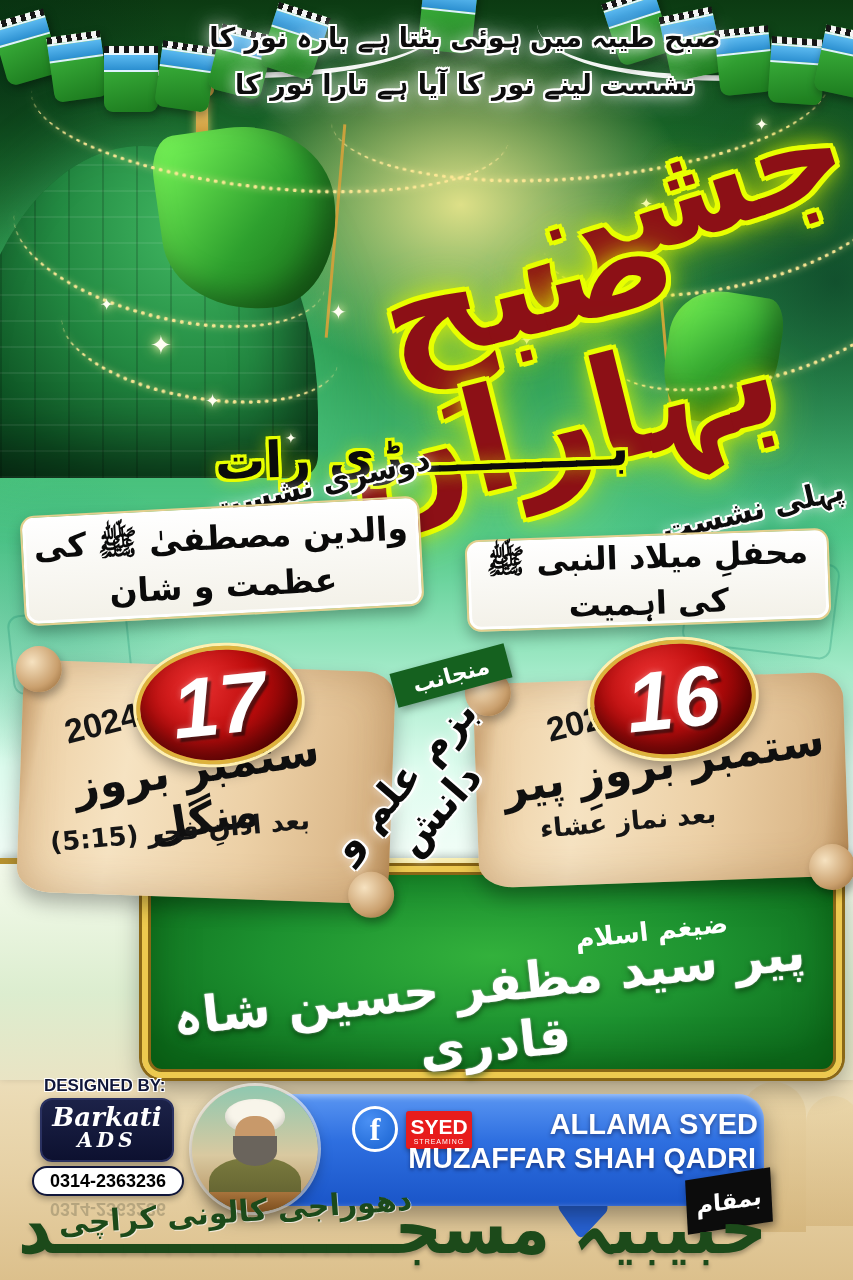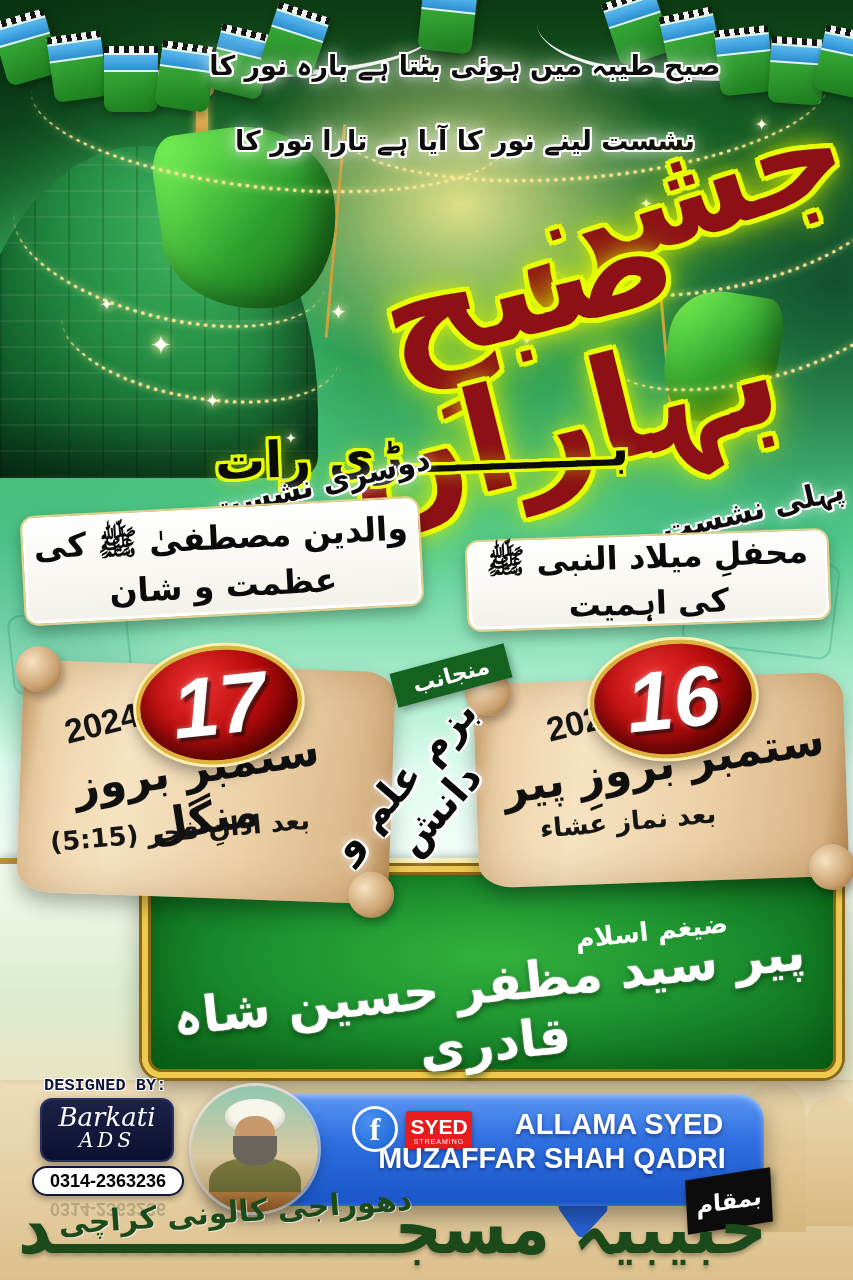--- a/index.html
+++ b/index.html
@@ -48,21 +48,21 @@
   .lights { border-bottom: 4px dotted rgba(255,233,150,.95); border-radius:50%; z-index:3;
     filter: drop-shadow(0 0 3px #ffec9e); }
   .spark { z-index:5; color:#fffef2; }
   .spark::before { content:"✦"; text-shadow: 0 0 8px #fff9c0, 0 0 16px #ffe87a; }
 
   
   .poetry { left:150px; top:14px; width:630px; z-index:6; text-align:center; direction:rtl;
     color:#0d0d0d; font-weight:bold; font-size:27px; line-height:1.75; }
   .poetry div { text-shadow: 2px 0 0 #fff,-2px 0 0 #fff,0 2px 0 #fff,0 -2px 0 #fff,
     2px 2px 0 #fff,-2px -2px 0 #fff,2px -2px 0 #fff,-2px 2px 0 #fff,
-    0 0 14px #ffffff, 0 0 26px rgba(255,255,255,.9); margin-top: 28px; }
+    0 0 14px #ffffff, 0 0 26px rgba(255,255,255,.9); }
 
   
   .title { z-index:6; color:#8c1016; font-weight:bold; direction:rtl; line-height:1;
     text-shadow: 5px 0 0 #e8ff00,-5px 0 0 #e8ff00,0 5px 0 #e8ff00,0 -5px 0 #e8ff00,
       4px 4px 0 #e8ff00,-4px -4px 0 #e8ff00,4px -4px 0 #e8ff00,-4px 4px 0 #e8ff00,
       0 0 22px #d8f000, 0 0 46px rgba(216,240,0,.75); }
   .t1 { left:548px; top:122px; width:300px; font-size:132px; transform:rotate(-18deg); text-align:center; }
   .t2 { left:226px; top:212px; width:636px; font-size:142px; transform:rotate(-14deg); text-align:center; }
   .bari { left:118px; top:426px; width:608px; z-index:6; text-align:center; direction:rtl;
     font-size:50px; font-weight:bold; color:#0b0b0b; transform:rotate(-2deg);
@@ -129,26 +129,26 @@
     color:#fff; font-size:22px; font-weight:bold; border:3px solid #fff; border-radius:22px;
     padding:1px 24px 4px; white-space:nowrap; letter-spacing:1px; }
   .plate-hon { position:absolute; right:108px; top:44px; direction:rtl; color:#fff;
     font-size:26px; font-weight:bold; transform:rotate(-6deg); }
   .plate-name { position:absolute; left:0; right:0; top:84px; text-align:center; direction:rtl;
     color:#fff; font-size:50px; font-weight:bold; transform:rotate(-6deg);
     text-shadow: 0 3px 6px rgba(0,40,0,.65), 0 0 2px #ffffff; }
 
   
   .arch { z-index:4; border-radius: 40px 40px 0 0; background: linear-gradient(180deg,#e8cf9a,#c9a565); }
-  .des-label { left:44px; top:1076px; z-index:20; font-family:Liberation Mono, monospace;
+  .des-label { left:44px; top:1076px; z-index:20; font-family:Liberation Sans, sans-serif;
     font-size:17px; font-weight:bold; color:#10163a;
     text-shadow: 1px 1px 0 #fff,-1px -1px 0 #fff,1px -1px 0 #fff,-1px 1px 0 #fff; }
   .des-box { left:40px; top:1098px; width:134px; height:64px; z-index:20; text-align:center;
     background: linear-gradient(180deg,#1c2248,#0d1130); border:2px solid #2a3160; border-radius:12px;
-    color:#fff; box-shadow: 0 4px 10px rgba(0,0,0,.35); }
+    color:#fff; box-shadow: 0 4px 10px rgba(0,0,0,.35); font-weight: bold; }
   .des-name { font-family:"DejaVu Serif",serif; font-style:italic; font-size:26px; margin-top:2px; }
   .des-sub  { font-family:"DejaVu Serif",serif; font-style:italic; font-size:20px; letter-spacing:4px; margin-top:-4px; }
   .des-phone { left:32px; top:1166px; width:152px; height:30px; z-index:20; text-align:center;
     background:#fff; border:2px solid #10163a; border-radius:15px; color:#000;
     font-family:"Liberation Sans",sans-serif; font-weight:bold; font-size:18px; line-height:26px;
     box-shadow: 0 3px 6px rgba(0,0,0,.3); }
   .des-reflect { left:32px; top:1198px; width:152px; z-index:20; text-align:center;
     font-family:"Liberation Sans",sans-serif; font-weight:bold; font-size:18px; color:#55543e;
     opacity:.3; transform:scaleY(-1); }
   .fb-banner { left:208px; top:1094px; width:556px; height:112px; z-index:24; border-radius:26px;
@@ -169,21 +169,21 @@
     background: linear-gradient(#a8743c,#7c4e1e); border-radius:8px 8px 0 0; }
   .fbi { left:352px; top:1106px; width:46px; height:46px; z-index:28; border-radius:50%;
     background: radial-gradient(circle at 35% 30%, #4a90f4, #1862d0); border:3px solid #fff;
     color:#fff; font-family:"Liberation Serif",serif; font-weight:bold; font-size:32px;
     text-align:center; line-height:40px; }
   .live { left:406px; top:1111px; width:66px; height:38px; z-index:28; background:#e81c1c; border-radius:3px;
     display:flex; flex-direction:column; align-items:center; justify-content:center;
     color:#fff; font-family:"Liberation Sans",sans-serif; box-shadow: 0 2px 5px rgba(0,0,0,.4); }
   .live-main { font-size:21px; font-weight:bold; line-height:1; }
   .live-sub { font-size:7px; letter-spacing:1px; line-height:1; margin-top:1px; }
-  .fb-name { left:346px; top:1107px; width:412px; z-index:28; text-align:center; color:#fff;
+  .fb-name { left:346px; top:1107px; width:412px; z-index:28; text-align:right; color:#fff;
     font-family:"Liberation Sans",sans-serif; font-weight:bold; line-height:1.18;
     text-shadow: 0 2px 4px rgba(0,0,40,.45); }
   .fb-line1 { font-size:29px; padding-left:134px; }
   .fb-line2 { font-size:29px; transform:scaleX(.99); transform-origin:center; }
   .venue-tag { left:686px; top:1174px; width:86px; height:54px; z-index:30;
     display:flex; align-items:center; justify-content:center; direction:rtl;
     background:#0c0c0c; color:#fff; font-size:23px; font-weight:bold;
     transform: rotate(-9deg) skewX(-6deg); box-shadow: 2px 4px 8px rgba(0,0,0,.45); }
   .masjid { right:86px; top:1190px; z-index:31; direction:rtl; color:#1c4a1a;
     font-size:66px; font-weight:bold; white-space:nowrap; transform:scaleY(1.08);

